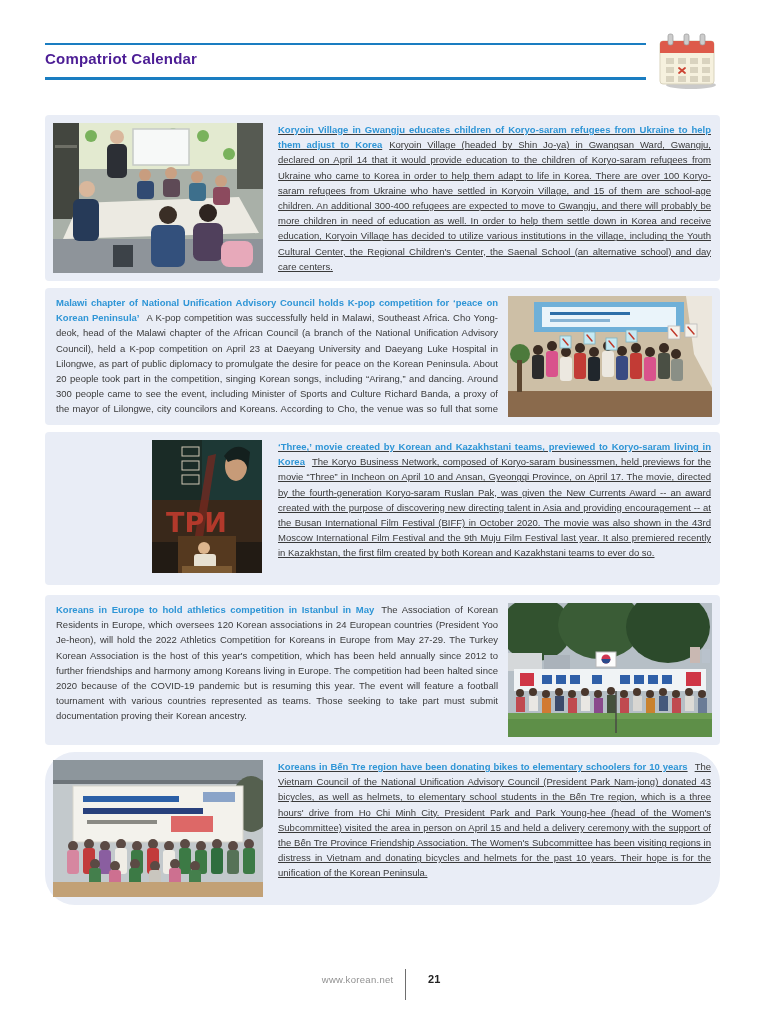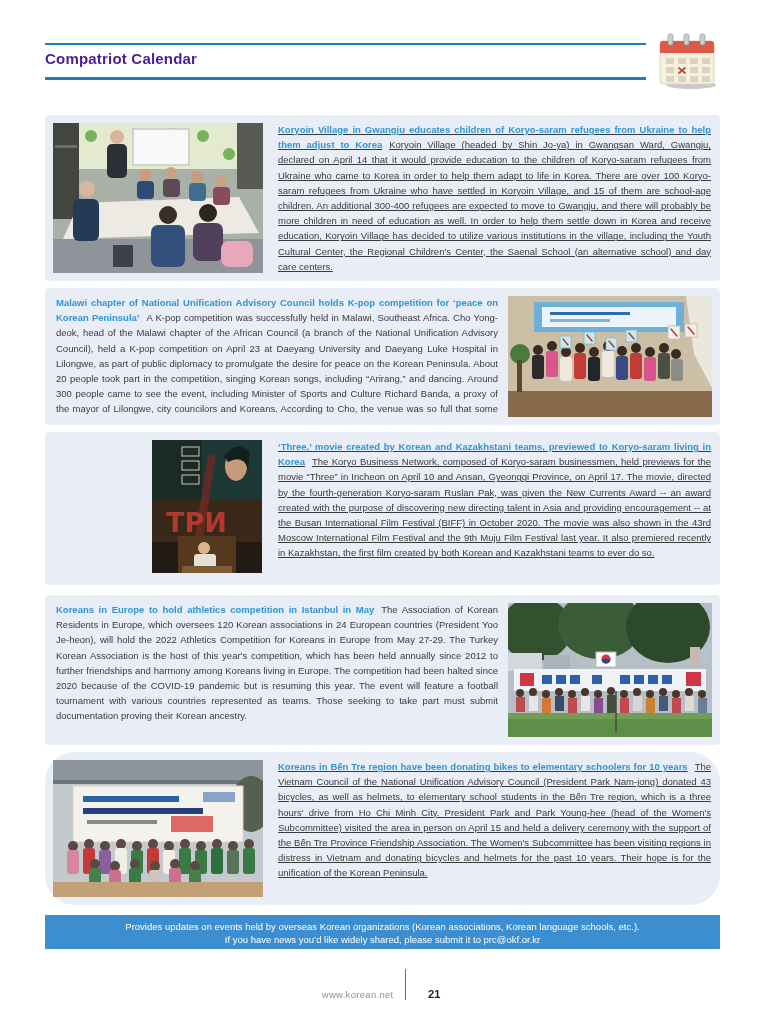--- a/index.html
+++ b/index.html
@@ -38,21 +38,21 @@
   .card-3 .atext { height:139px; }
   .card-4 .atext { height:137px; }
   .card-5 .atext { height:139px; }
   .atitle { color:#2e95d6; font-weight:bold; margin-right:7px; }
 
   
   .banner { position:absolute; left:45px; top:915px; width:675px; height:34px; background:#3d8ed0;
             color:#ffffff; text-align:center; font-size:9.5px; line-height:13px; padding-top:4.5px; }
 
   
-  .footer { position:absolute; left:0; top:969px; width:762px; display:flex; justify-content:center; align-items:flex-end; gap:11px; }
+  .footer { position:absolute; left:0; top:969px; width:762px; display:flex; justify-content:center; align-items:flex-start; gap:11px; }
   .footer-site { color:#919191; font-size:9.5px; margin-top:5px; letter-spacing:0.3px; }
   .footer-bar { width:1.5px; height:31px; background:#6e6e6e; }
   .footer-num { color:#222; font-size:11px; font-weight:bold; margin-top:4px;margin-left:11px; }
 </style>
 </head>
 <body>
 
 <div class="page">
 
   <div class="rule thin"></div>
@@ -346,24 +346,20 @@
             <rect x="136" y="110" width="12" height="20" rx="3" fill="#447f4c"></rect>
         </g>
         <rect y="122" width="210" height="15" fill="#c2a176"></rect>
       </svg>
     </figure>
     <p class="atext atext-r">
       <span class="atitle">Koreans in Bến Tre region have been donating bikes to elementary schoolers for 10 years</span><span>The Vietnam Council of the National Unification Advisory Council (President Park Nam-jong) donated 43 bicycles, as well as helmets, to elementary school students in the Bến Tre region, which is a three hours' drive from Ho Chi Minh City. President Park and Park Young-hee (head of the Women's Subcommittee) visited the area in person on April 15 and held a delivery ceremony with the support of the Bến Tre Province Friendship Association. The Women's Subcommittee has been visiting regions in distress in Vietnam and donating bicycles and helmets for the past 10 years. Their hope is for the unification of the Korean Peninsula.</span>
     </p>
   </article>
 
-  <div class="banner">
-    <div>Provides updates on events held by overseas Korean organizations (Korean associations, Korean language schools, etc.).</div>
-    <div>If you have news you’d like widely shared, please submit it to prc@okf.or.kr</div>
-  </div>
 
   <div class="footer">
     <span class="footer-site">www.korean.net</span>
     <span class="footer-bar"></span>
     <span class="footer-num">21</span>
   </div>
 
 </div>
 
 </body></html>

